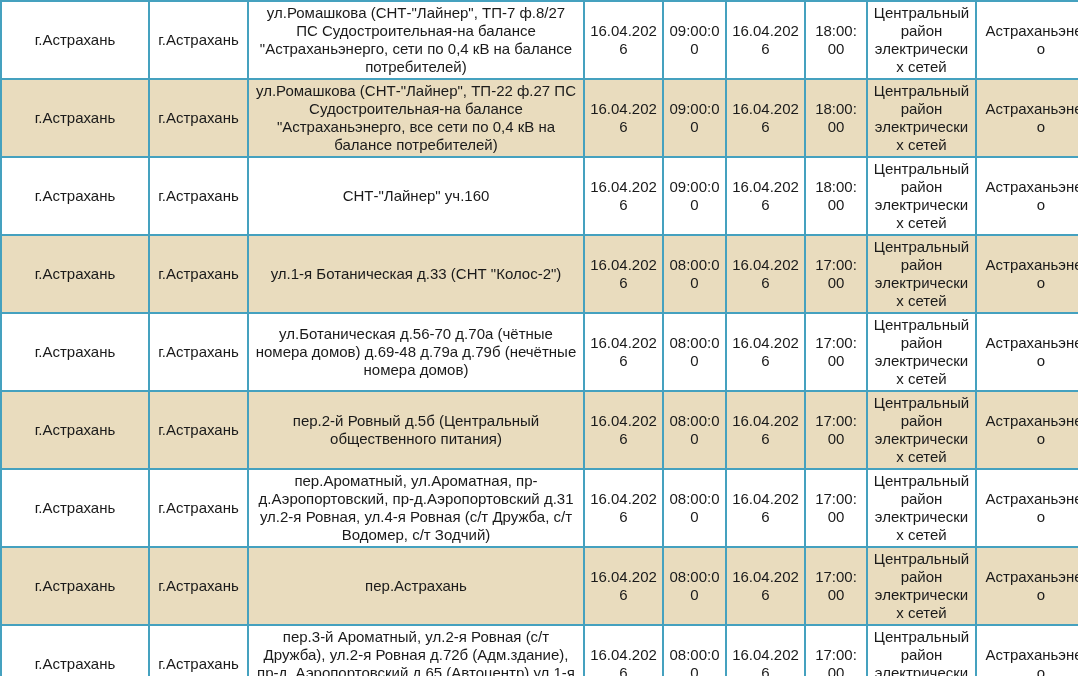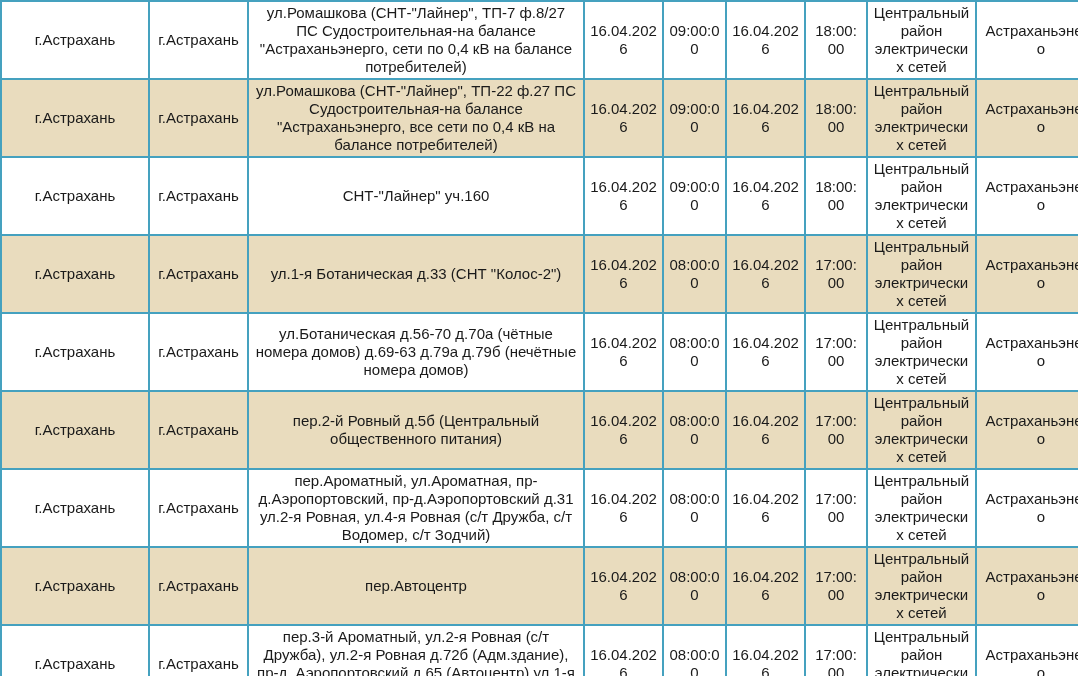--- a/index.html
+++ b/index.html
@@ -103,21 +103,21 @@
     <td>16.04.2026</td>
     <td>08:00:00</td>
     <td>16.04.2026</td>
     <td>17:00:00</td>
     <td>Центральный район электрических сетей</td>
     <td>Астраханьэнерго</td>
   </tr>
       <tr>
     <td>г.Астрахань</td>
     <td>г.Астрахань</td>
-    <td>ул.Ботаническая д.56-70 д.70а (чётные номера домов) д.69-63 д.79а д.79б (нечётные номера домов)</td>
+    <td>ул.Ботаническая д.56-70 д.70а (чётные номера домов) д.69-48 д.79а д.79б (нечётные номера домов)</td>
     <td>16.04.2026</td>
     <td>08:00:00</td>
     <td>16.04.2026</td>
     <td>17:00:00</td>
     <td>Центральный район электрических сетей</td>
     <td>Астраханьэнерго</td>
   </tr>
       <tr>
     <td>г.Астрахань</td>
     <td>г.Астрахань</td>
@@ -136,21 +136,21 @@
     <td>16.04.2026</td>
     <td>08:00:00</td>
     <td>16.04.2026</td>
     <td>17:00:00</td>
     <td>Центральный район электрических сетей</td>
     <td>Астраханьэнерго</td>
   </tr>
       <tr>
     <td>г.Астрахань</td>
     <td>г.Астрахань</td>
-    <td>пер.Автоцентр</td>
+    <td>пер.Астрахань</td>
     <td>16.04.2026</td>
     <td>08:00:00</td>
     <td>16.04.2026</td>
     <td>17:00:00</td>
     <td>Центральный район электрических сетей</td>
     <td>Астраханьэнерго</td>
   </tr>
       <tr>
     <td>г.Астрахань</td>
     <td>г.Астрахань</td>

